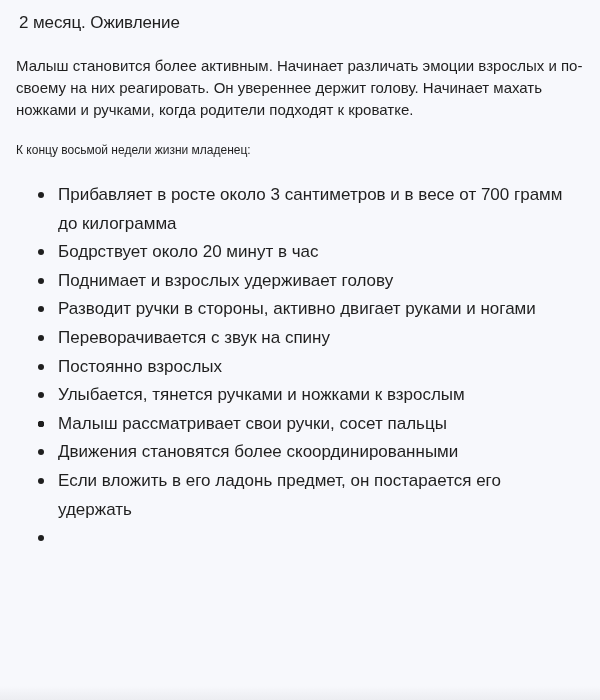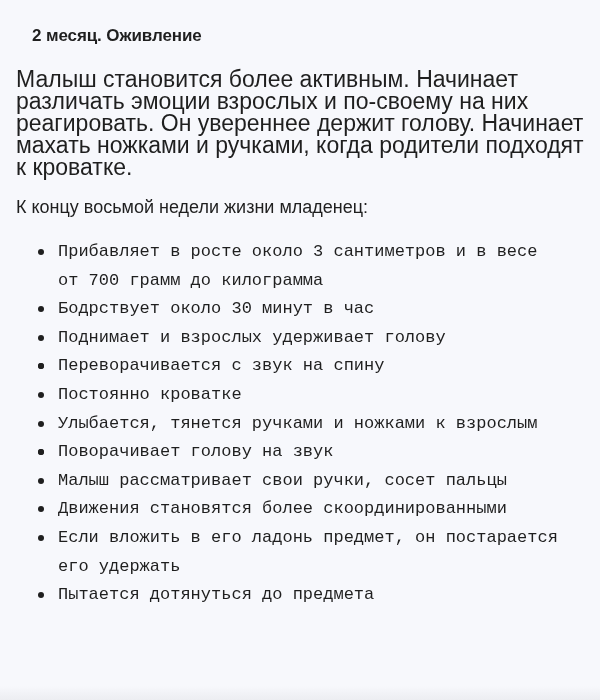--- a/index.html
+++ b/index.html
@@ -10,40 +10,39 @@
       overflow: hidden;
       color: #1f1f1f;
       font-family: "Liberation Sans", "DejaVu Sans", sans-serif;
     }
     .article {
       position: relative;
       padding: 8px 16px 0 16px;
     }
     .title {
       font-size: 17px;
-      font-weight: bold;
+      font-weight: normal;
       line-height: 24px;
-      margin: 16px;
+      margin: 3px;
       letter-spacing: -0.1px;
     }
     .intro {
-      font-size: 23px;
+      font-size: 15px;
       line-height: 22px;
       margin: 20px 0 0 0;
     }
     .lead {
-      font-size: 18px;
+      font-size: 12px;
       line-height: 22px;
       margin: 18px 0 0 0;
     }
     .facts {
       list-style: none;
       margin: 20px 0 0 0;
       padding: 0 0 0 42px;
-      font-family: Liberation Mono, monospace;
     }
     .facts li {
       position: relative;
       font-size: 17px;
       line-height: 28.6px;
       padding-right: 20px;
     }
     .bullet {
       position: absolute;
       left: -20px;
@@ -63,27 +62,27 @@
   </style>
 </head>
 <body>
 
 <div class="article">
   <h2 class="title">2 месяц. Оживление</h2>
   <p class="intro">Малыш становится более активным. Начинает различать эмоции взрослых и по-своему на них реагировать. Он увереннее держит голову. Начинает махать ножками и ручками, когда родители подходят к кроватке.</p>
   <p class="lead">К концу восьмой недели жизни младенец:</p>
   <ul class="facts">
     <li><span class="bullet"></span><span>Прибавляет в росте около 3 сантиметров и в весе от 700 грамм до килограмма</span></li>
-    <li><span class="bullet"></span><span>Бодрствует около 30 минут в час</span></li>
+    <li><span class="bullet"></span><span>Бодрствует около 20 минут в час</span></li>
     <li><span class="bullet"></span><span>Поднимает и взрослых удерживает голову</span></li>
-    <li><span class="bullet"></span></li>
+    <li><span class="bullet"></span><span>Разводит ручки в стороны, активно двигает руками и ногами</span></li>
     <li><span class="bullet"></span><span>Переворачивается с звук на спину</span></li>
-    <li><span class="bullet"></span><span>Постоянно кроватке</span></li>
+    <li><span class="bullet"></span><span>Постоянно взрослых</span></li>
     <li><span class="bullet"></span><span>Улыбается, тянется ручками и ножками к взрослым</span></li>
     <li><span class="bullet"></span></li>
-    <li><span class="bullet"></span><span>Поворачивает голову на звук</span></li>
+    <li><span class="bullet"></span></li>
     <li><span class="bullet"></span><span>Малыш рассматривает свои ручки, сосет пальцы</span></li>
     <li><span class="bullet"></span><span>Движения становятся более скоординированными</span></li>
     <li><span class="bullet"></span><span>Если вложить в его ладонь предмет, он постарается его удержать</span></li>
-    <li><span class="bullet"></span><span>Пытается дотянуться до предмета</span></li>
+    <li><span class="bullet"></span></li>
   </ul>
 </div>
 <div class="fade"></div>
 
 </body></html>

